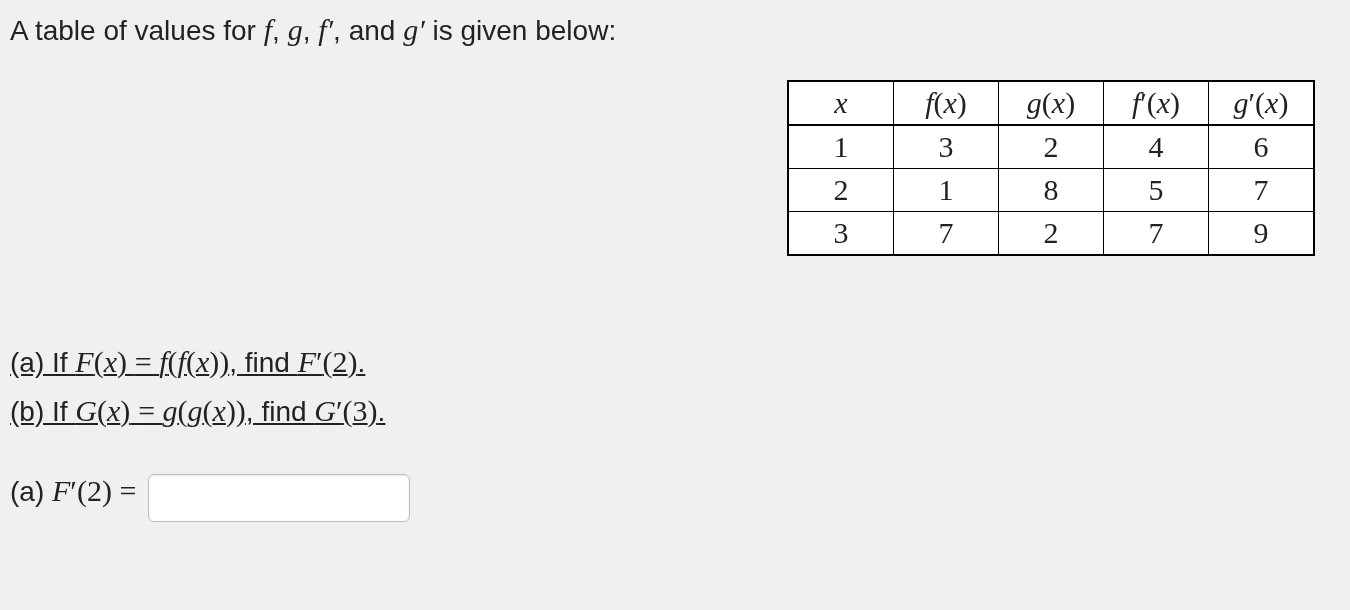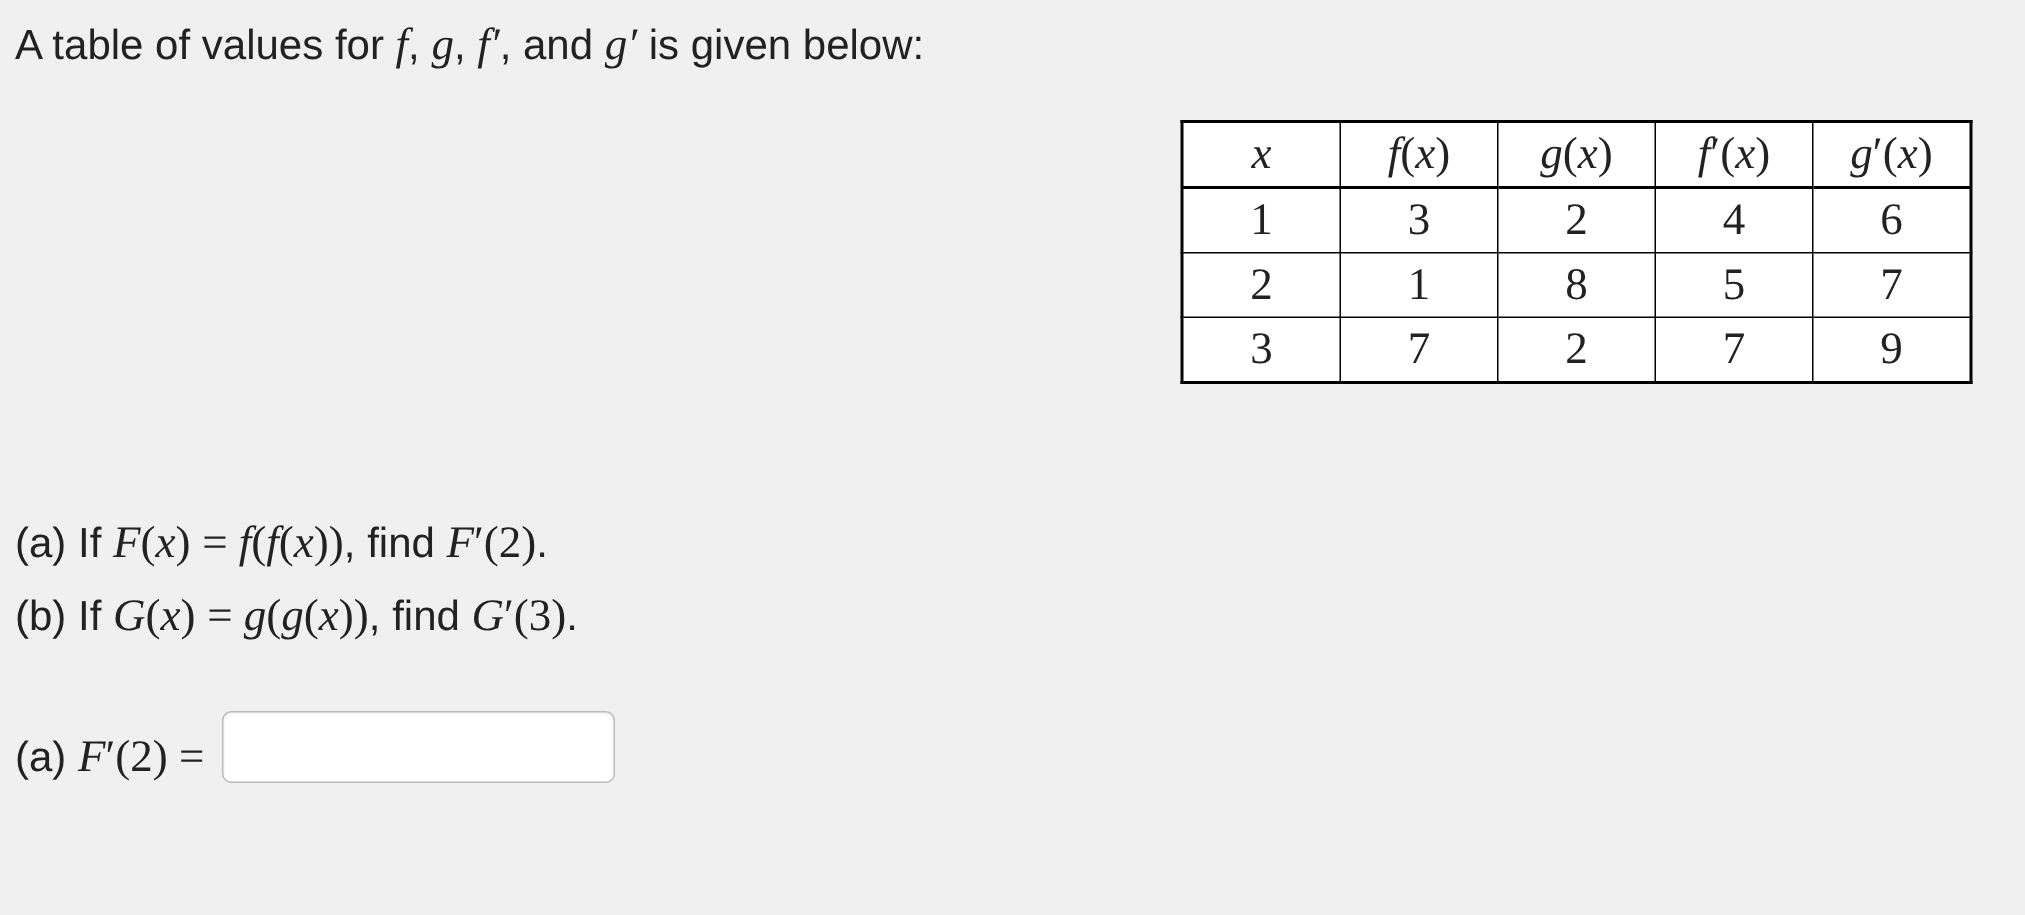--- a/index.html
+++ b/index.html
@@ -50,29 +50,29 @@
   }
   .data-table tbody tr:first-child td {
     border-top: 2px solid #000;
   }
 
   .questions {
     margin-top: 290px;
     font-size: 28px;
     line-height: 1.55;
   }
-  .questions .row { margin-bottom: 2px; }
+  .questions .row { margin-bottom: 2px; text-decoration: underline; }
 
   .answers {
     margin-top: 40px;
     font-size: 28px;
   }
   .answers .ans-row {
     display: flex;
-    align-items: flex-end;
+    align-items: flex-start;
     margin-bottom: 14px;
   }
   .answers .label {
     margin-right: 12px;
     white-space: nowrap;
   }
   .answers input[type="text"] {
     width: 240px;
     height: 42px;
     font-size: 24px;

